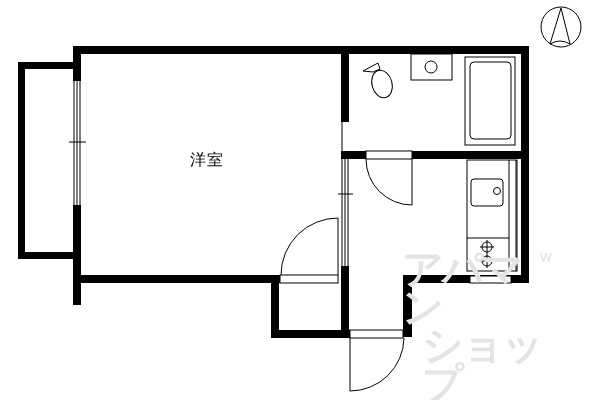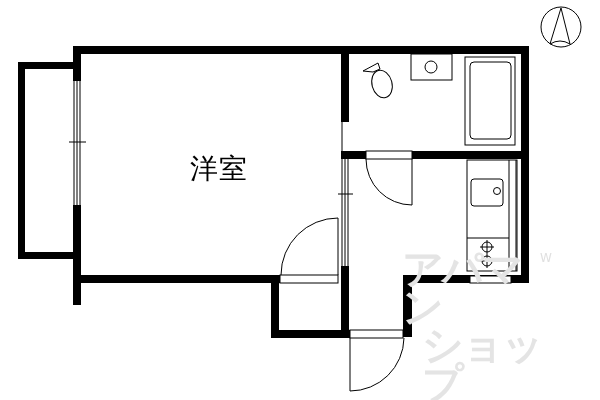--- a/index.html
+++ b/index.html
@@ -1,18 +1,18 @@
 <!DOCTYPE html>
 <html><head>
 <meta charset="utf-8">
 <style>
   html, body { margin: 0; padding: 0; background: #ffffff; }
   body { width: 600px; height: 400px; overflow: hidden; position: relative; font-family: "DejaVu Sans", sans-serif; }
   #plan { position: absolute; left: 0; top: 0; width: 600px; height: 400px; }
-  .room-label { position: absolute; left: 190px; top: 150px; font-size: 28px; color: #000; letter-spacing: 1px; font-family: "DejaVu Sans", sans-serif; }
+  .room-label { position: absolute; left: 190px; top: 150px; font-size: 16px; color: #000; letter-spacing: 1px; font-family: "DejaVu Sans", sans-serif; }
   .watermark { position: absolute; left: 402px; top: 250px; width: 150px; color: #e4e4e4; font-weight: bold; font-family: "DejaVu Sans", sans-serif; pointer-events: none; }
   .wm-line1 { font-size: 41px; line-height: 38px; letter-spacing: -2px; }
   .wm-line2 { font-size: 41px; line-height: 38px; letter-spacing: -2px; margin-left: 20px; }
   .wm-sup { position: absolute; left: 138px; top: 2px; font-size: 12px; line-height: 12px; color: #e0e0e0; font-weight: normal; }
 </style>
 </head>
 <body>
 
 <svg id="plan" viewBox="0 0 600 400" xmlns="http://www.w3.org/2000/svg">
 

